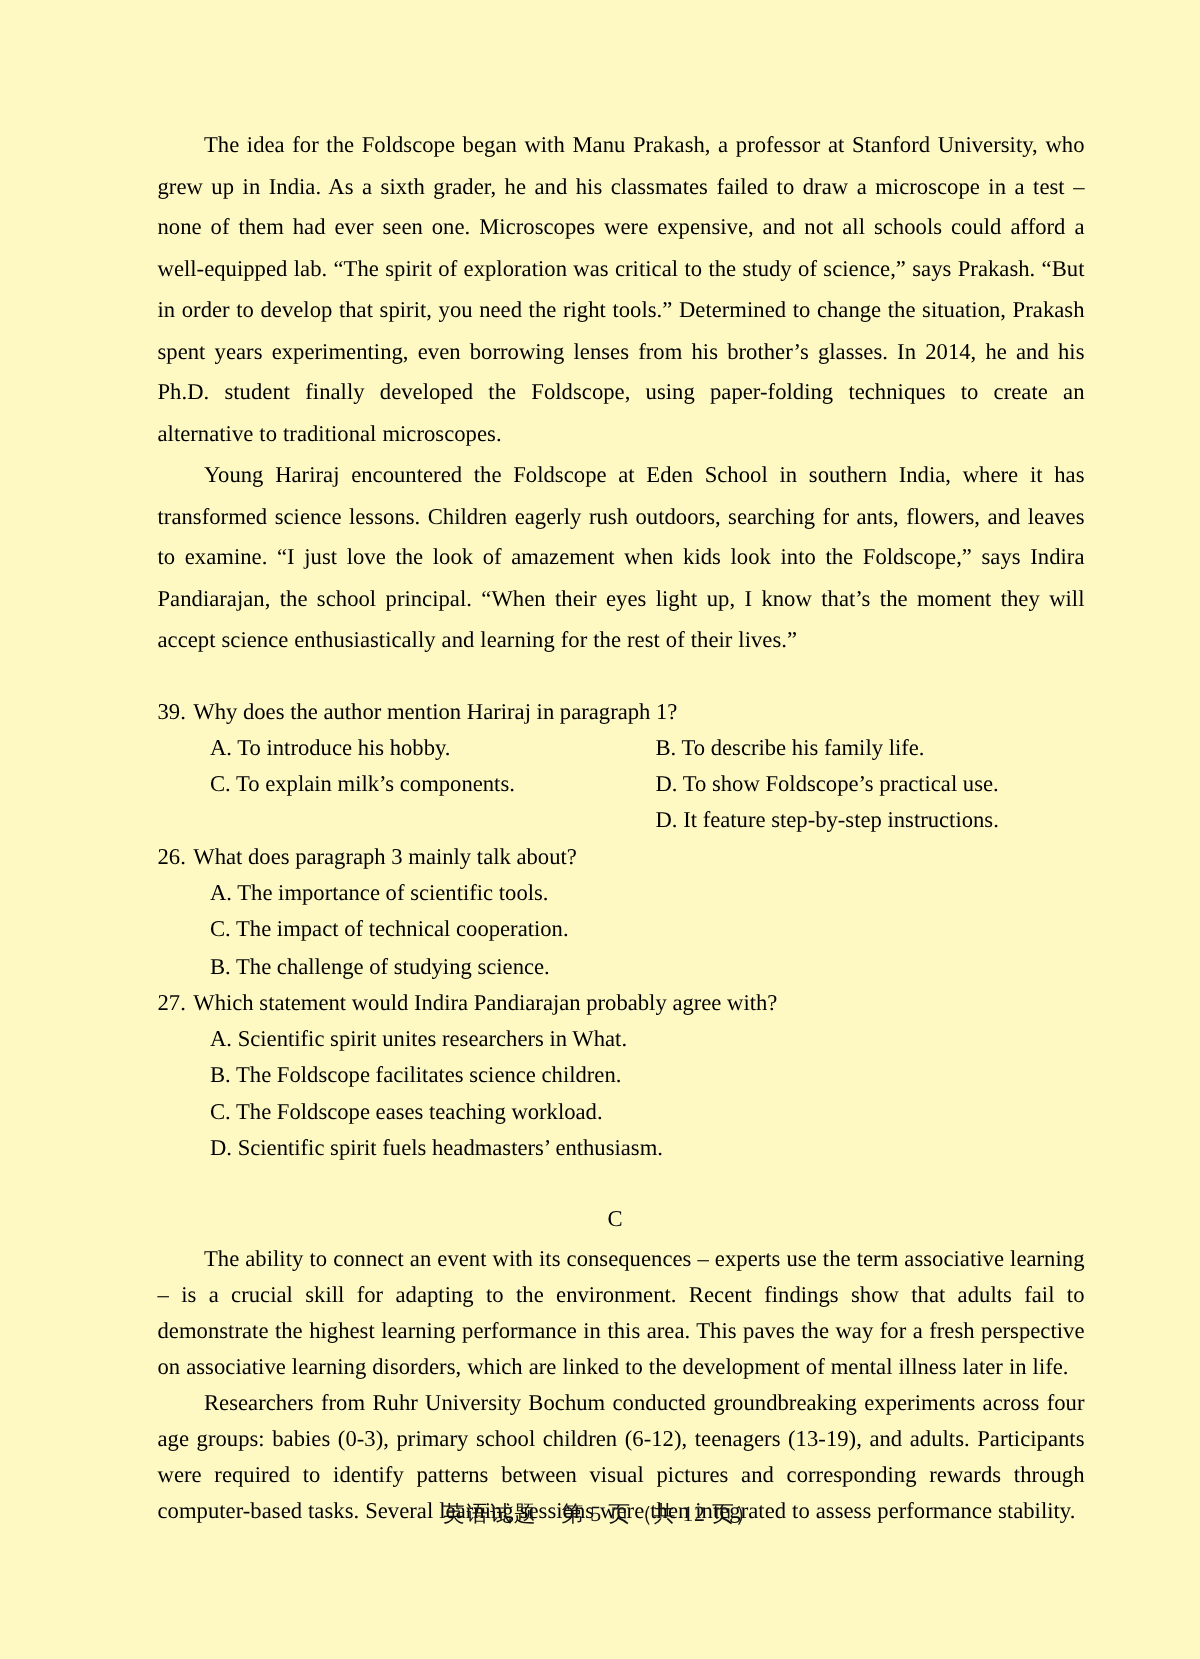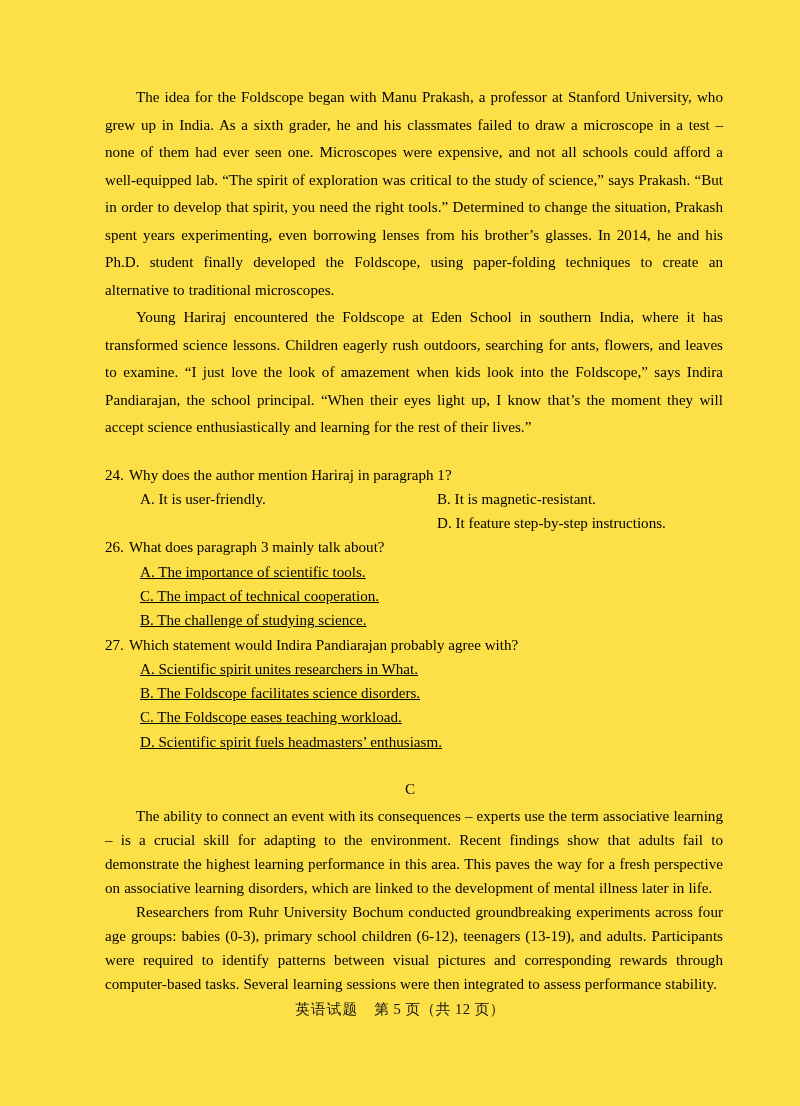--- a/index.html
+++ b/index.html
@@ -16,21 +16,21 @@
     color: #000000;
     overflow: hidden;
   }
 
   .page {
     position: absolute;
     left: 0;
     top: 0;
     width: 800px;
     height: 1106px;
-    background: #fde047;
+    background: #fef9c3;
   }
 
   .content {
     position: absolute;
     left: 105px;
     top: 84px;
     width: 618px;
   }
 
   
@@ -71,21 +71,20 @@
   }
   .opt-b {
     position: absolute;
     left: 332px;
     top: 0;
     white-space: nowrap;
   }
   .opt-single {
     padding-left: 35px;
     white-space: nowrap;
-    text-decoration: underline;
   }
 
   
   .section-letter {
     text-align: center;
     font-size: 15.1px;
     line-height: 24px;
     margin-top: 23px;
     margin-bottom: 3px;
     padding-right: 8px;
@@ -125,49 +124,53 @@
 
     <div>
       <p class="para">The idea for the Foldscope began with Manu Prakash, a professor at Stanford University, who grew up in India. As a sixth grader, he and his classmates failed to draw a microscope in a test – none of them had ever seen one. Microscopes were expensive, and not all schools could afford a well-equipped lab. “The spirit of exploration was critical to the study of science,” says Prakash. “But in order to develop that spirit, you need the right tools.” Determined to change the situation, Prakash spent years experimenting, even borrowing lenses from his brother’s glasses. In 2014, he and his Ph.D. student finally developed the Foldscope, using paper-folding techniques to create an alternative to traditional microscopes.</p>
       <p class="para">Young Hariraj encountered the Foldscope at Eden School in southern India, where it has transformed science lessons. Children eagerly rush outdoors, searching for ants, flowers, and leaves to examine. “I just love the look of amazement when kids look into the Foldscope,” says Indira Pandiarajan, the school principal. “When their eyes light up, I know that’s the moment they will accept science enthusiastically and learning for the rest of their lives.”</p>
     </div>
 
     <div class="questions">
 
       <div>
         <div class="q-row">
-          <span>24.</span><span class="q-stem">Why does the author mention Hariraj in paragraph 1?</span>
+          <span>39.</span><span class="q-stem">Why does the author mention Hariraj in paragraph 1?</span>
+        </div>
+        <div class="opt-line">
+          <span class="opt-a">A. To introduce his hobby.</span>
+          <span class="opt-b">B. To describe his family life.</span>
+        </div>
+        <div class="opt-line">
+          <span class="opt-a">C. To explain milk’s components.</span>
+          <span class="opt-b">D. To show Foldscope’s practical use.</span>
         </div>
       </div>
 
       <div>
-        <div class="opt-line">
-          <span class="opt-a">A. It is user-friendly.</span>
-          <span class="opt-b">B. It is magnetic-resistant.</span>
-        </div>
         <div class="opt-line">
           <span class="opt-b">D. It feature step-by-step instructions.</span>
         </div>
       </div>
 
       <div>
         <div class="q-row">
           <span>26.</span><span class="q-stem">What does paragraph 3 mainly talk about?</span>
         </div>
         <div class="q-row opt-single">A. The importance of scientific tools.</div>
         <div class="q-row opt-single">C. The impact of technical cooperation.</div>
         <div class="q-row opt-single">B. The challenge of studying science.</div>
       </div>
 
       <div>
         <div class="q-row">
           <span>27.</span><span class="q-stem">Which statement would Indira Pandiarajan probably agree with?</span>
         </div>
         <div class="q-row opt-single">A. Scientific spirit unites researchers in What.</div>
-        <div class="q-row opt-single">B. The Foldscope facilitates science disorders.</div>
+        <div class="q-row opt-single">B. The Foldscope facilitates science children.</div>
         <div class="q-row opt-single">C. The Foldscope eases teaching workload.</div>
         <div class="q-row opt-single">D. Scientific spirit fuels headmasters’ enthusiasm.</div>
       </div>
 
     </div>
 
     <div class="section-c">
       <div class="section-letter">C</div>
       <p class="para">The ability to connect an event with its consequences – experts use the term associative learning – is a crucial skill for adapting to the environment. Recent findings show that adults fail to demonstrate the highest learning performance in this area. This paves the way for a fresh perspective on associative learning disorders, which are linked to the development of mental illness later in life.</p>
       <p class="para">Researchers from Ruhr University Bochum conducted groundbreaking experiments across four age groups: babies (0-3), primary school children (6-12), teenagers (13-19), and adults. Participants were required to identify patterns between visual pictures and corresponding rewards through computer-based tasks. Several learning sessions were then integrated to assess performance stability.</p>

